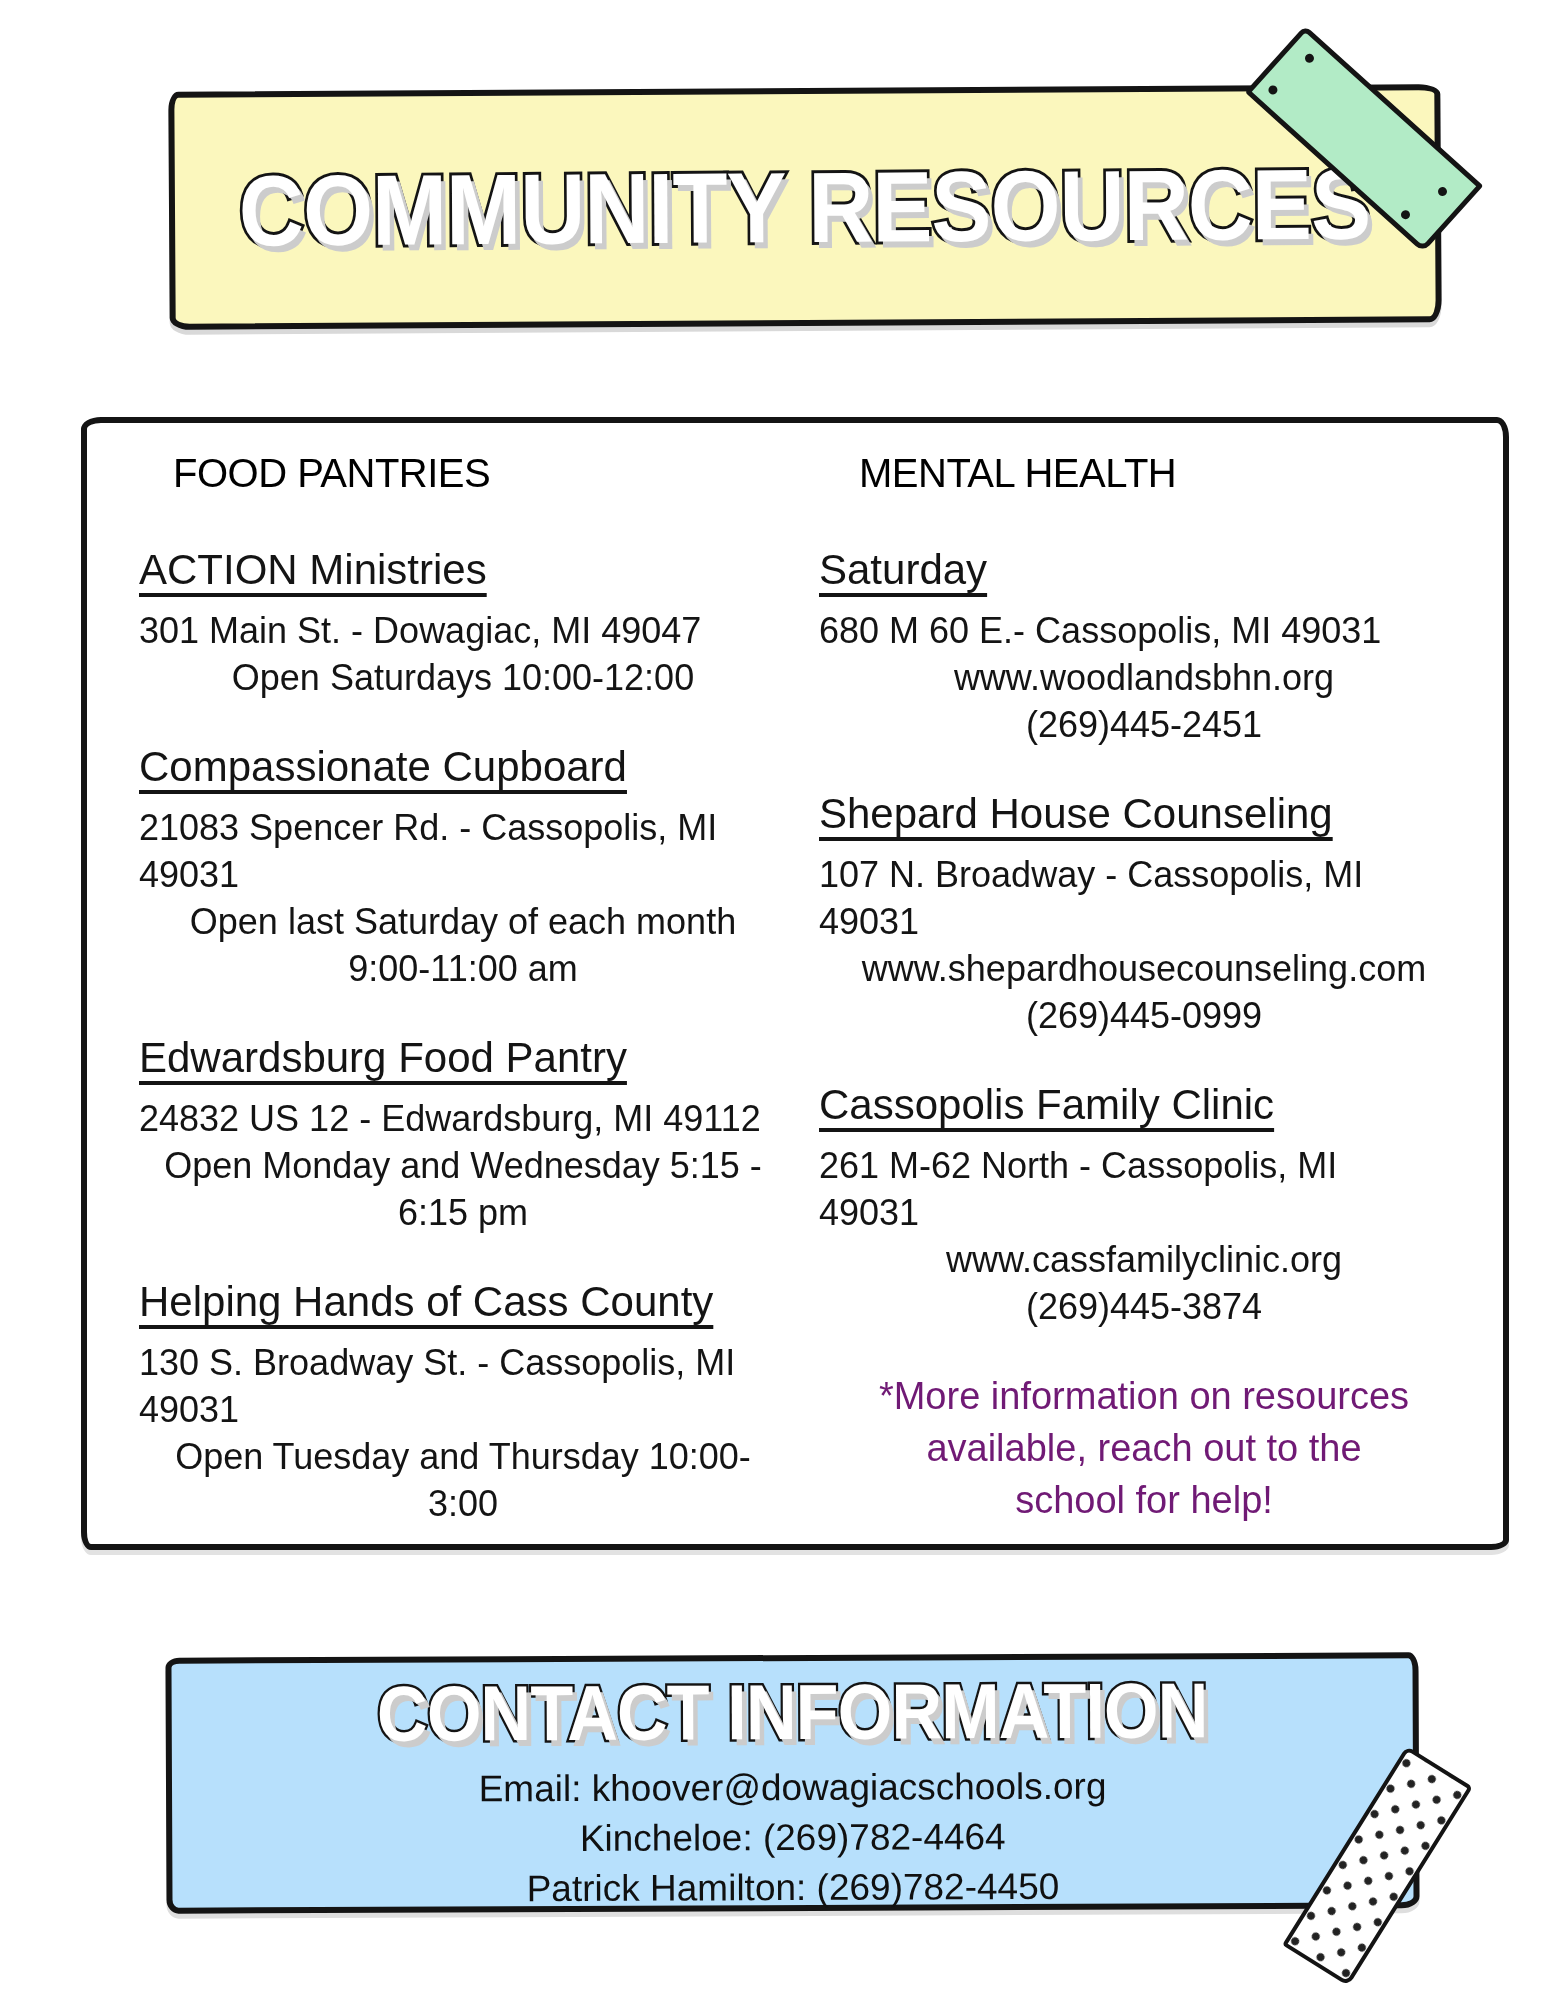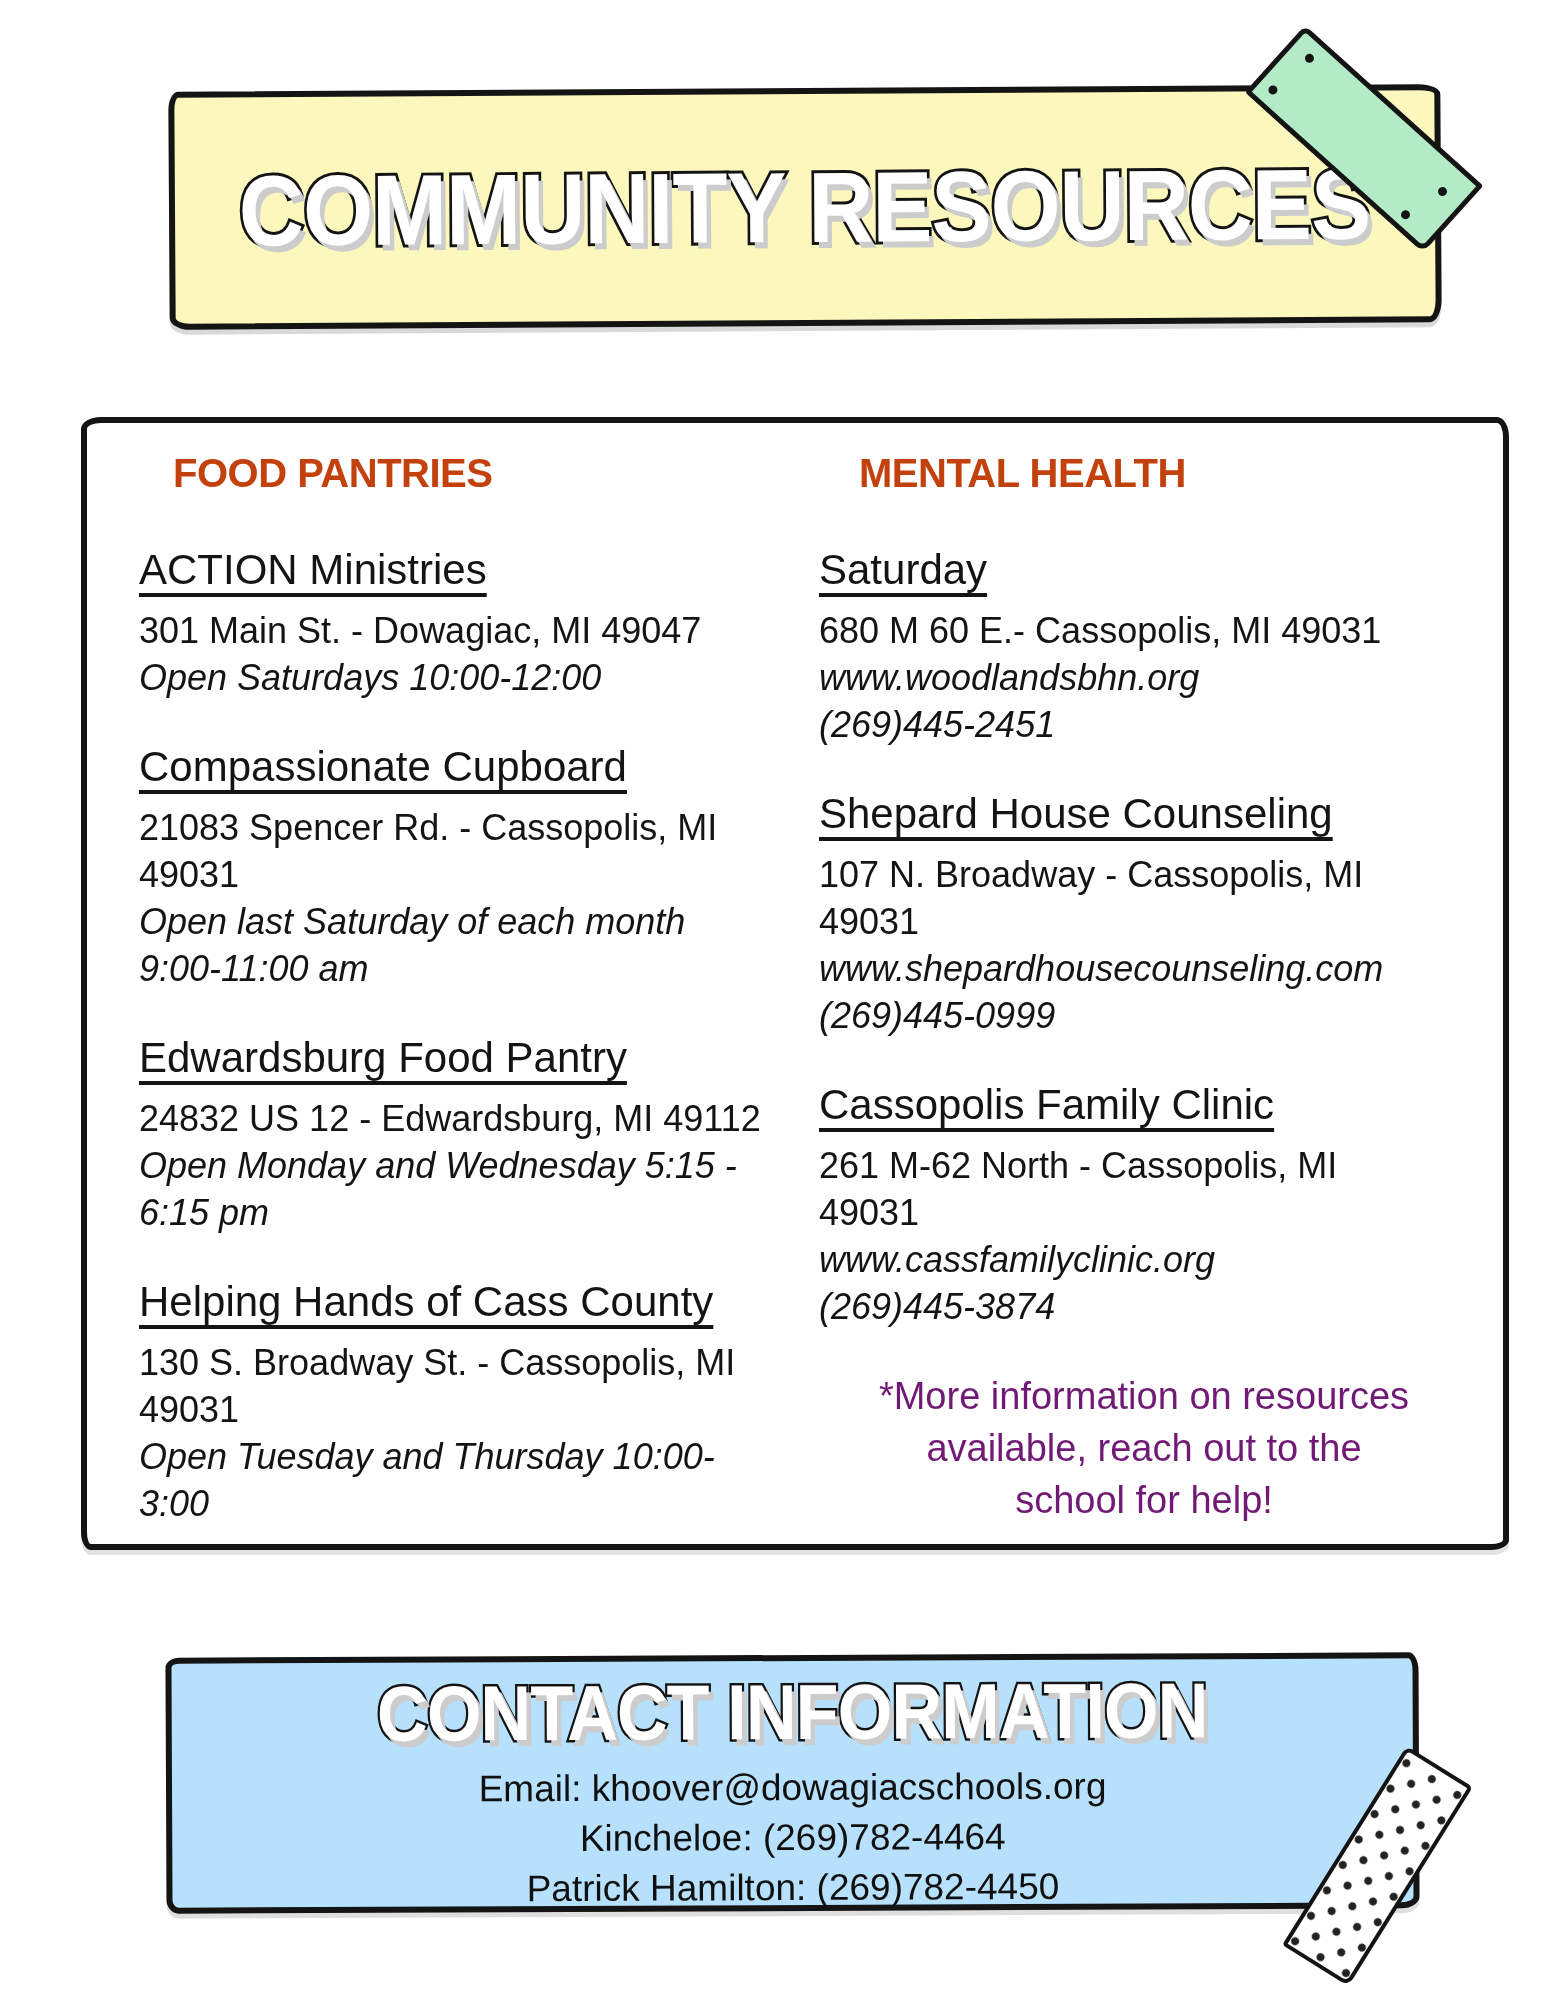--- a/index.html
+++ b/index.html
@@ -53,34 +53,34 @@
     position:absolute;left:62px;top:417px;width:1428px;height:1133px;
     background:#ffffff;
     border:6px solid var(--ink);
     border-radius:20px 12px 18px 10px / 12px 20px 10px 18px;
     box-shadow:0 5px 0 #e2e2e2;
   }
   .col{position:absolute;top:27px;}
   .col-left{left:52px;width:648px;}
   .col-right{left:732px;width:650px;}
   .col-heading{
-    font-size:40px;line-height:46px;font-weight:bold;letter-spacing:-0.5px;
-    margin-bottom:50px;width:max-content;color:#c2410c;
+    font-size:40px;line-height:46px;font-weight:normal;letter-spacing:-0.5px;
+    margin-bottom:50px;width:max-content;color:#000000;
   }
   .col-left .col-heading{margin-left:34px;}
   .col-right .col-heading{margin-left:40px;}
   .entry{margin-top:42px;}
   .entry:first-of-type{margin-top:0;}
   .entry-name{
     font-size:42px;line-height:48px;margin-bottom:13px;
     text-decoration:underline;text-decoration-thickness:4px;text-underline-offset:9px;
     width:max-content;white-space:nowrap;
   }
   .entry-line{font-size:36px;line-height:47px;white-space:nowrap;}
-  .italic{font-style:italic;}
+  .italic{text-align:center;}
   .note{
     margin:40px auto 0 auto;width:540px;
     font-size:38px;line-height:52px;font-weight:normal;text-align:center;color:#701a75;
   }
   
   .contact-box{
     position:absolute;left:147px;top:1655px;width:1253px;height:256px;
     background:var(--contact-bg);
     border:6px solid var(--ink);
     border-radius:14px 10px 18px 12px / 10px 18px 12px 14px;

